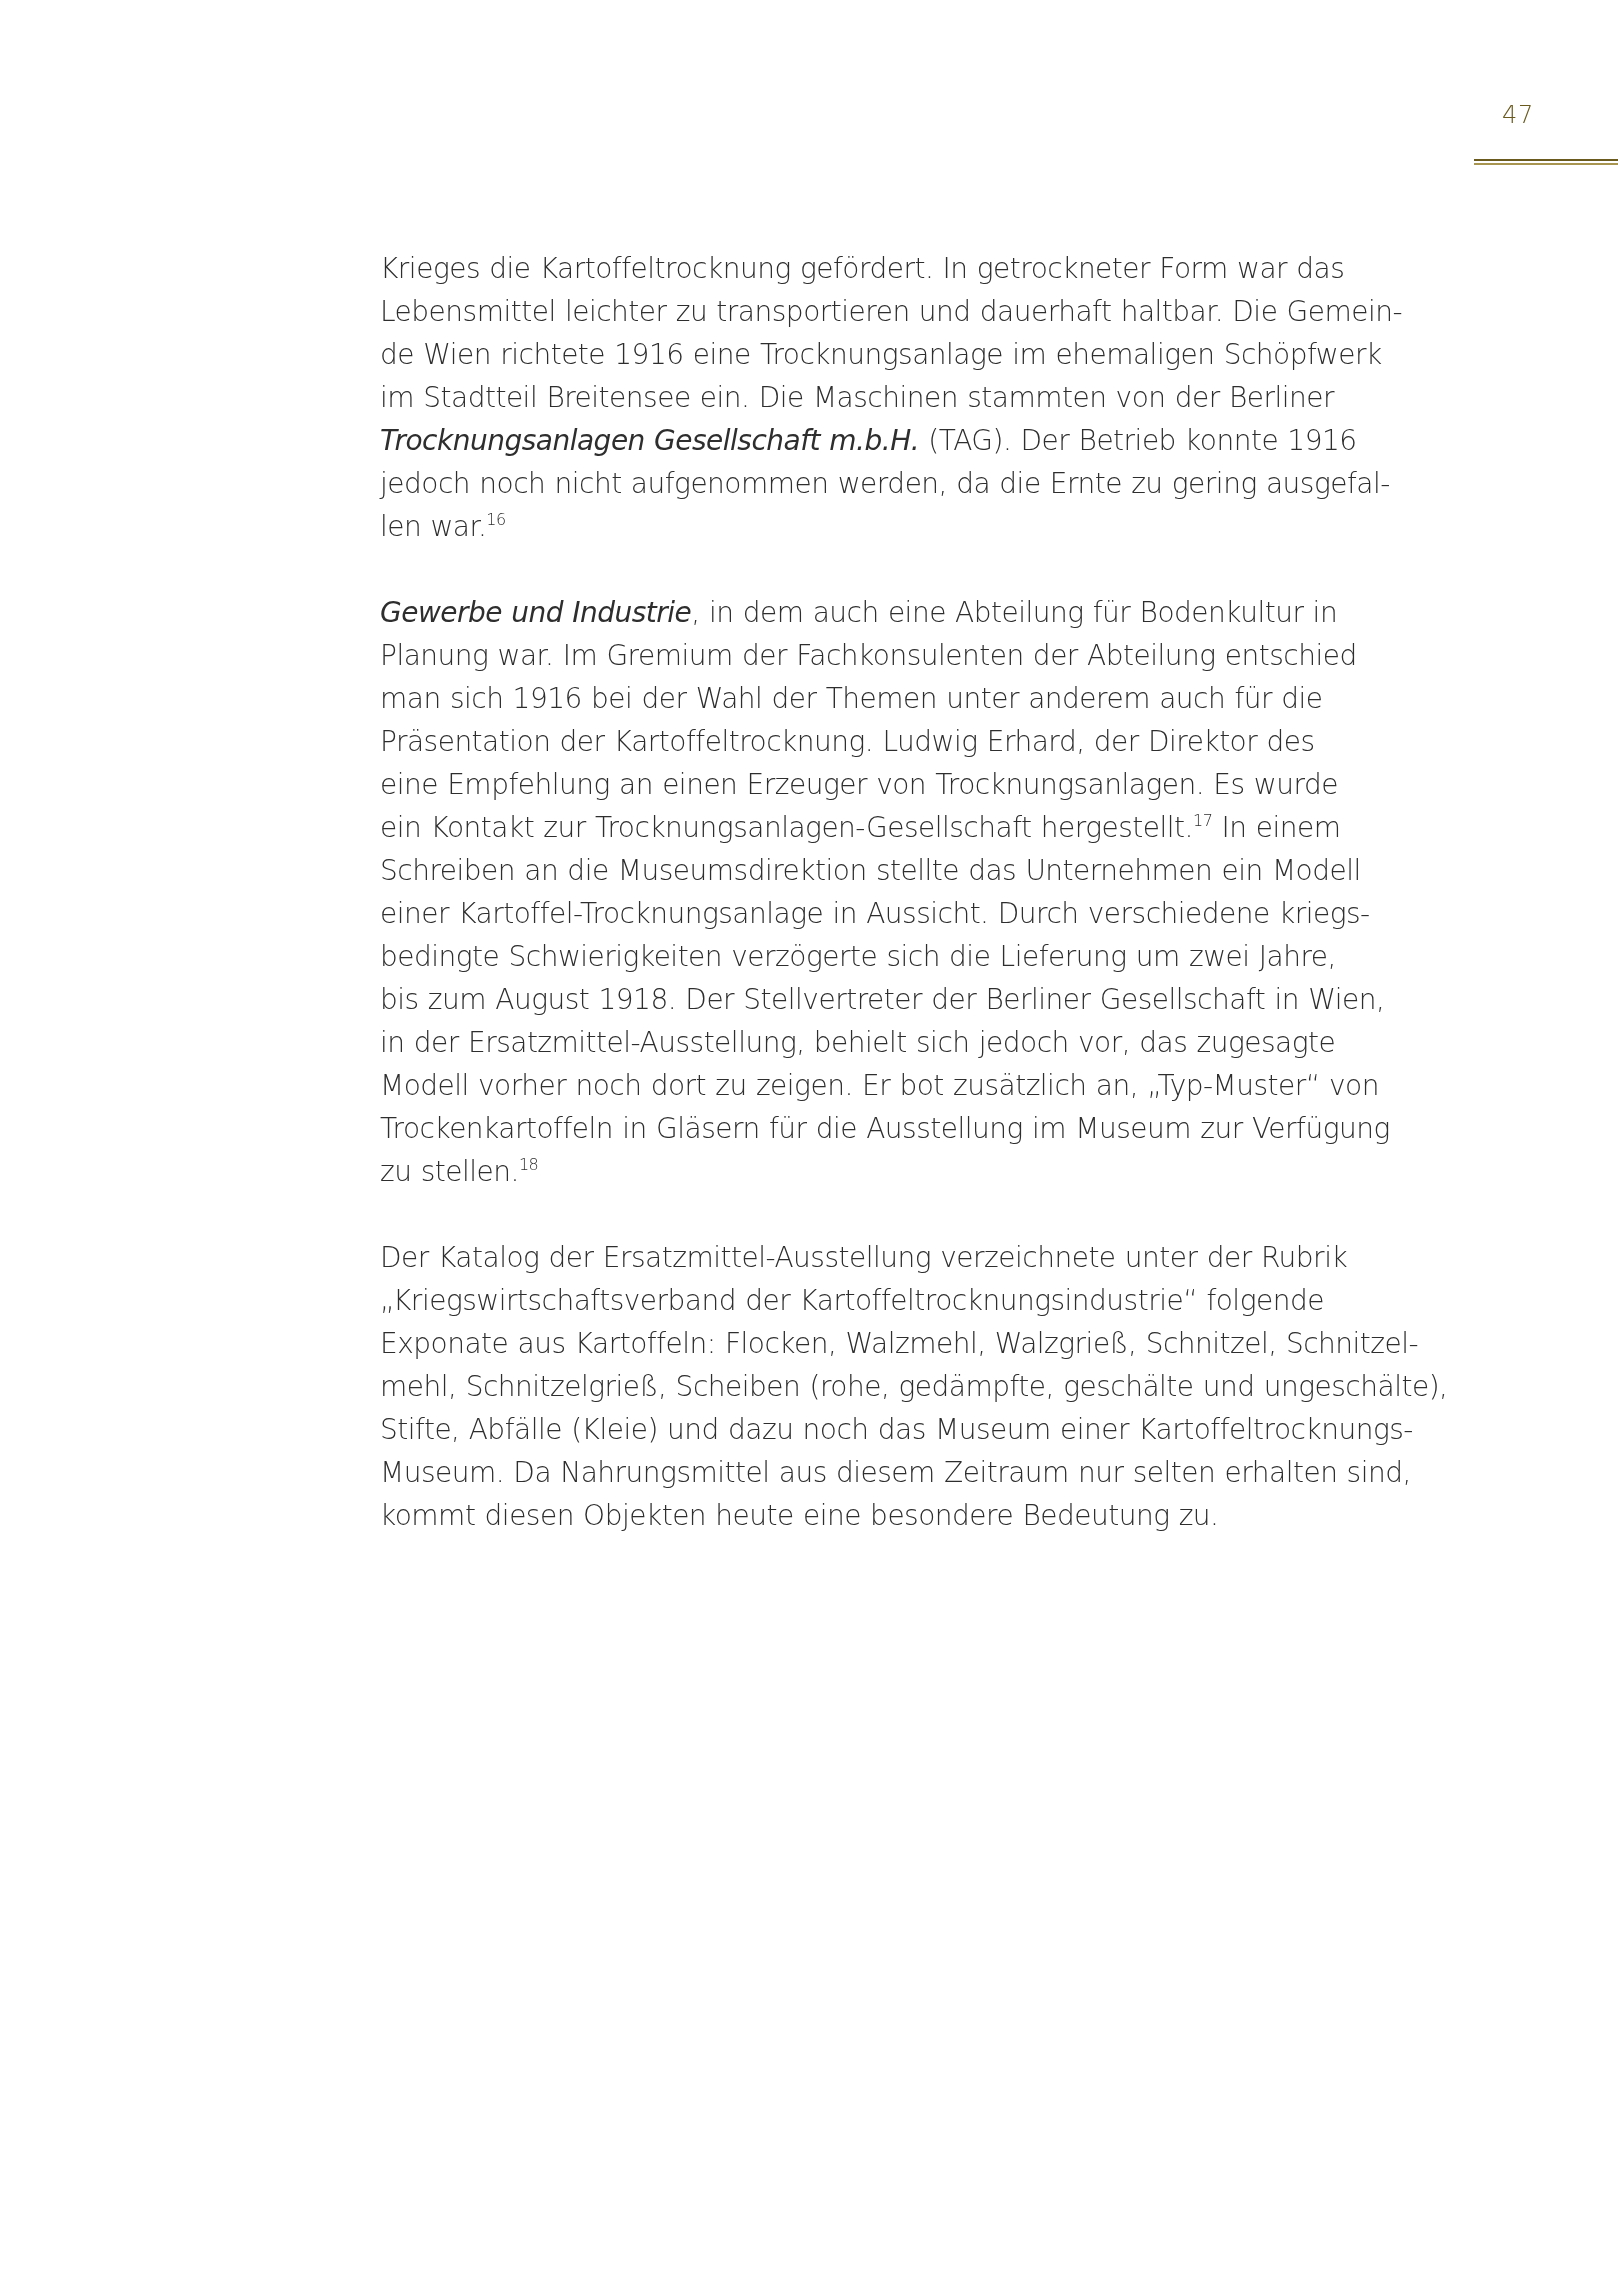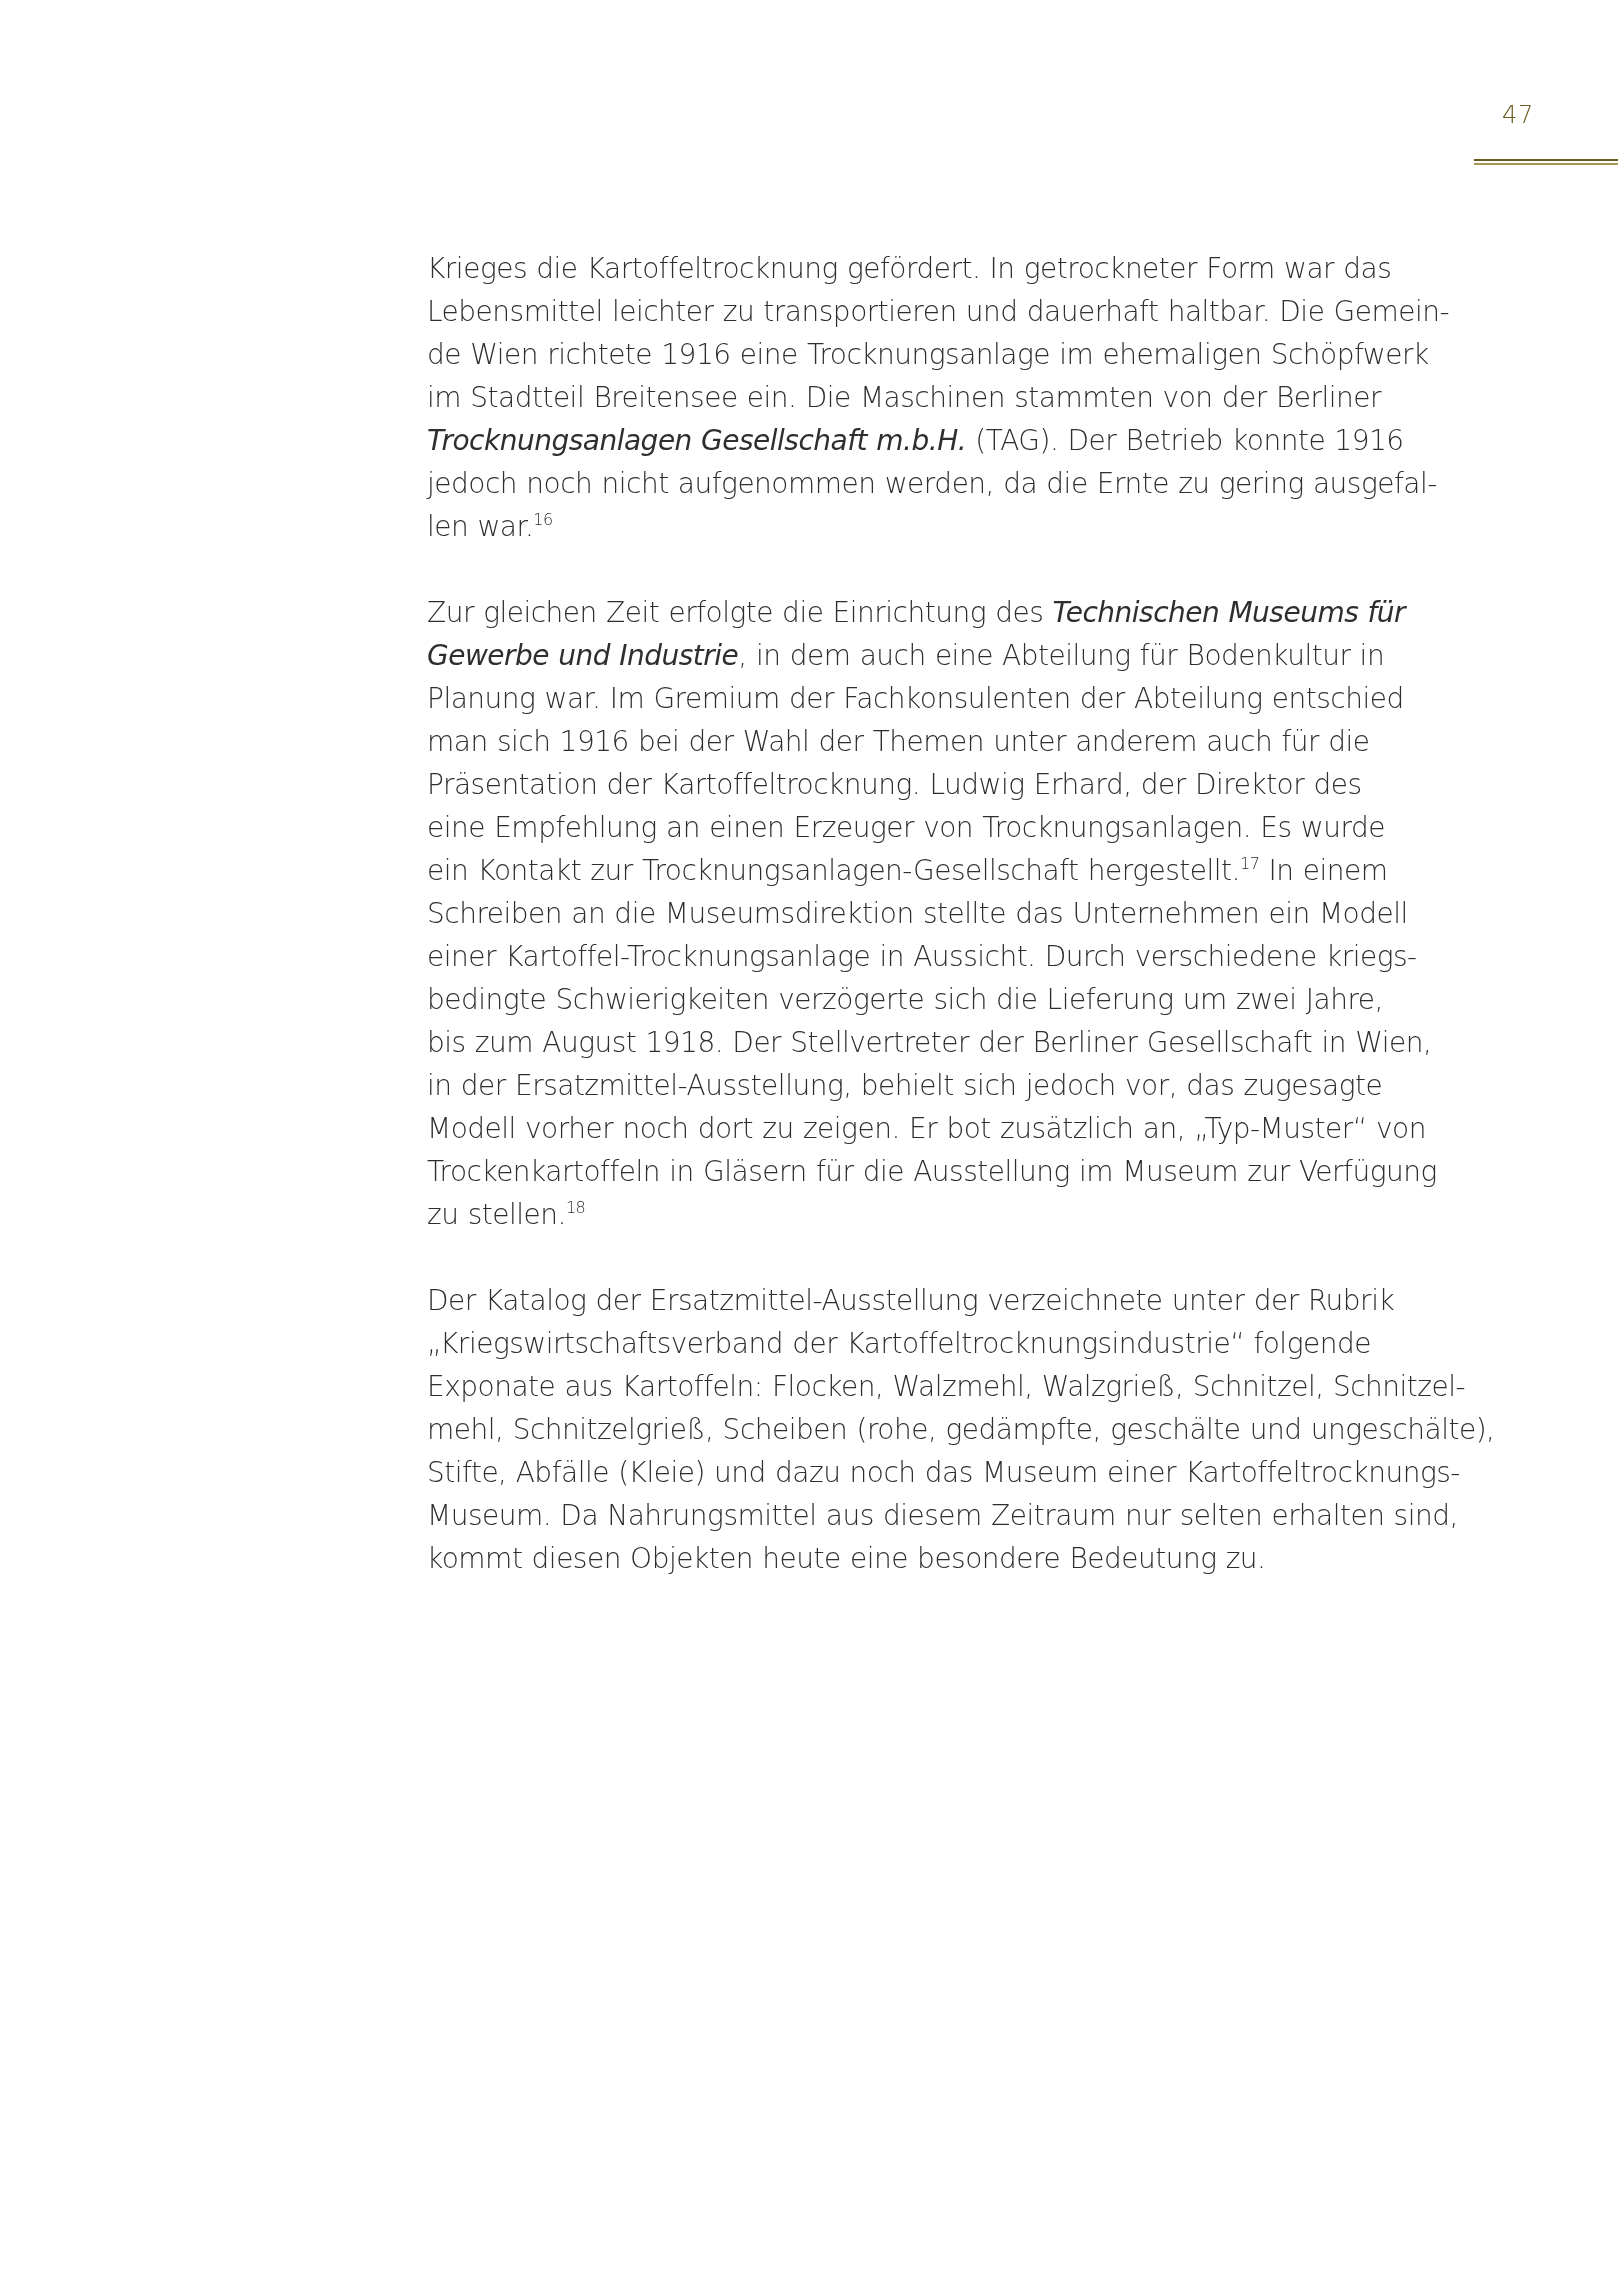--- a/index.html
+++ b/index.html
@@ -54,21 +54,20 @@
       display: block;
       white-space: nowrap;
       font-family: "DejaVu Sans", sans-serif;
       font-size: 28px;
       font-weight: 300;
       line-height: 43px;
       color: #2e2e2e;
       letter-spacing: -0.5px;
       word-spacing: 0.8px;
       transform-origin: left center;
-      margin-left: 47px;
     }
     .line em {
       font-style: italic;
     }
     sup {
       font-size: 16px;
       vertical-align: 11.3px;
       line-height: 0;
     }
   </style>
@@ -83,21 +82,20 @@
     <div class="para">
       <span class="line"><span>Krieges die Kartoffeltrocknung gefördert. In getrockneter Form war das</span></span>
       <span class="line"><span>Lebensmittel leichter zu transportieren und dauerhaft haltbar. Die Gemein-</span></span>
       <span class="line"><span>de Wien richtete 1916 eine Trocknungsanlage im ehemaligen Schöpfwerk</span></span>
       <span class="line"><span>im Stadtteil Breitensee ein. Die Maschinen stammten von der Berliner</span></span>
       <span class="line"><em>Trocknungsanlagen Gesellschaft m.b.H.</em><span> (TAG). Der Betrieb konnte 1916</span></span>
       <span class="line"><span>jedoch noch nicht aufgenommen werden, da die Ernte zu gering ausgefal-</span></span>
       <span class="line"><span>len war.</span><sup>16</sup></span>
     </div>
     <div class="para">
-      <span class="line"><span>Zur gleichen Zeit erfolgte die Einrichtung des </span><em>Technischen Museums für</em></span>
       <span class="line"><em>Gewerbe und Industrie</em><span>, in dem auch eine Abteilung für Bodenkultur in</span></span>
       <span class="line"><span>Planung war. Im Gremium der Fachkonsulenten der Abteilung entschied</span></span>
       <span class="line"><span>man sich 1916 bei der Wahl der Themen unter anderem auch für die</span></span>
       <span class="line"><span>Präsentation der Kartoffeltrocknung. Ludwig Erhard, der Direktor des</span></span>
       <span class="line"><span>eine Empfehlung an einen Erzeuger von Trocknungsanlagen. Es wurde</span></span>
       <span class="line"><span>ein Kontakt zur Trocknungsanlagen-Gesellschaft hergestellt.</span><sup>17</sup><span> In einem</span></span>
       <span class="line"><span>Schreiben an die Museumsdirektion stellte das Unternehmen ein Modell</span></span>
       <span class="line"><span>einer Kartoffel-Trocknungsanlage in Aussicht. Durch verschiedene kriegs-</span></span>
       <span class="line"><span>bedingte Schwierigkeiten verzögerte sich die Lieferung um zwei Jahre,</span></span>
       <span class="line"><span>bis zum August 1918. Der Stellvertreter der Berliner Gesellschaft in Wien,</span></span>

